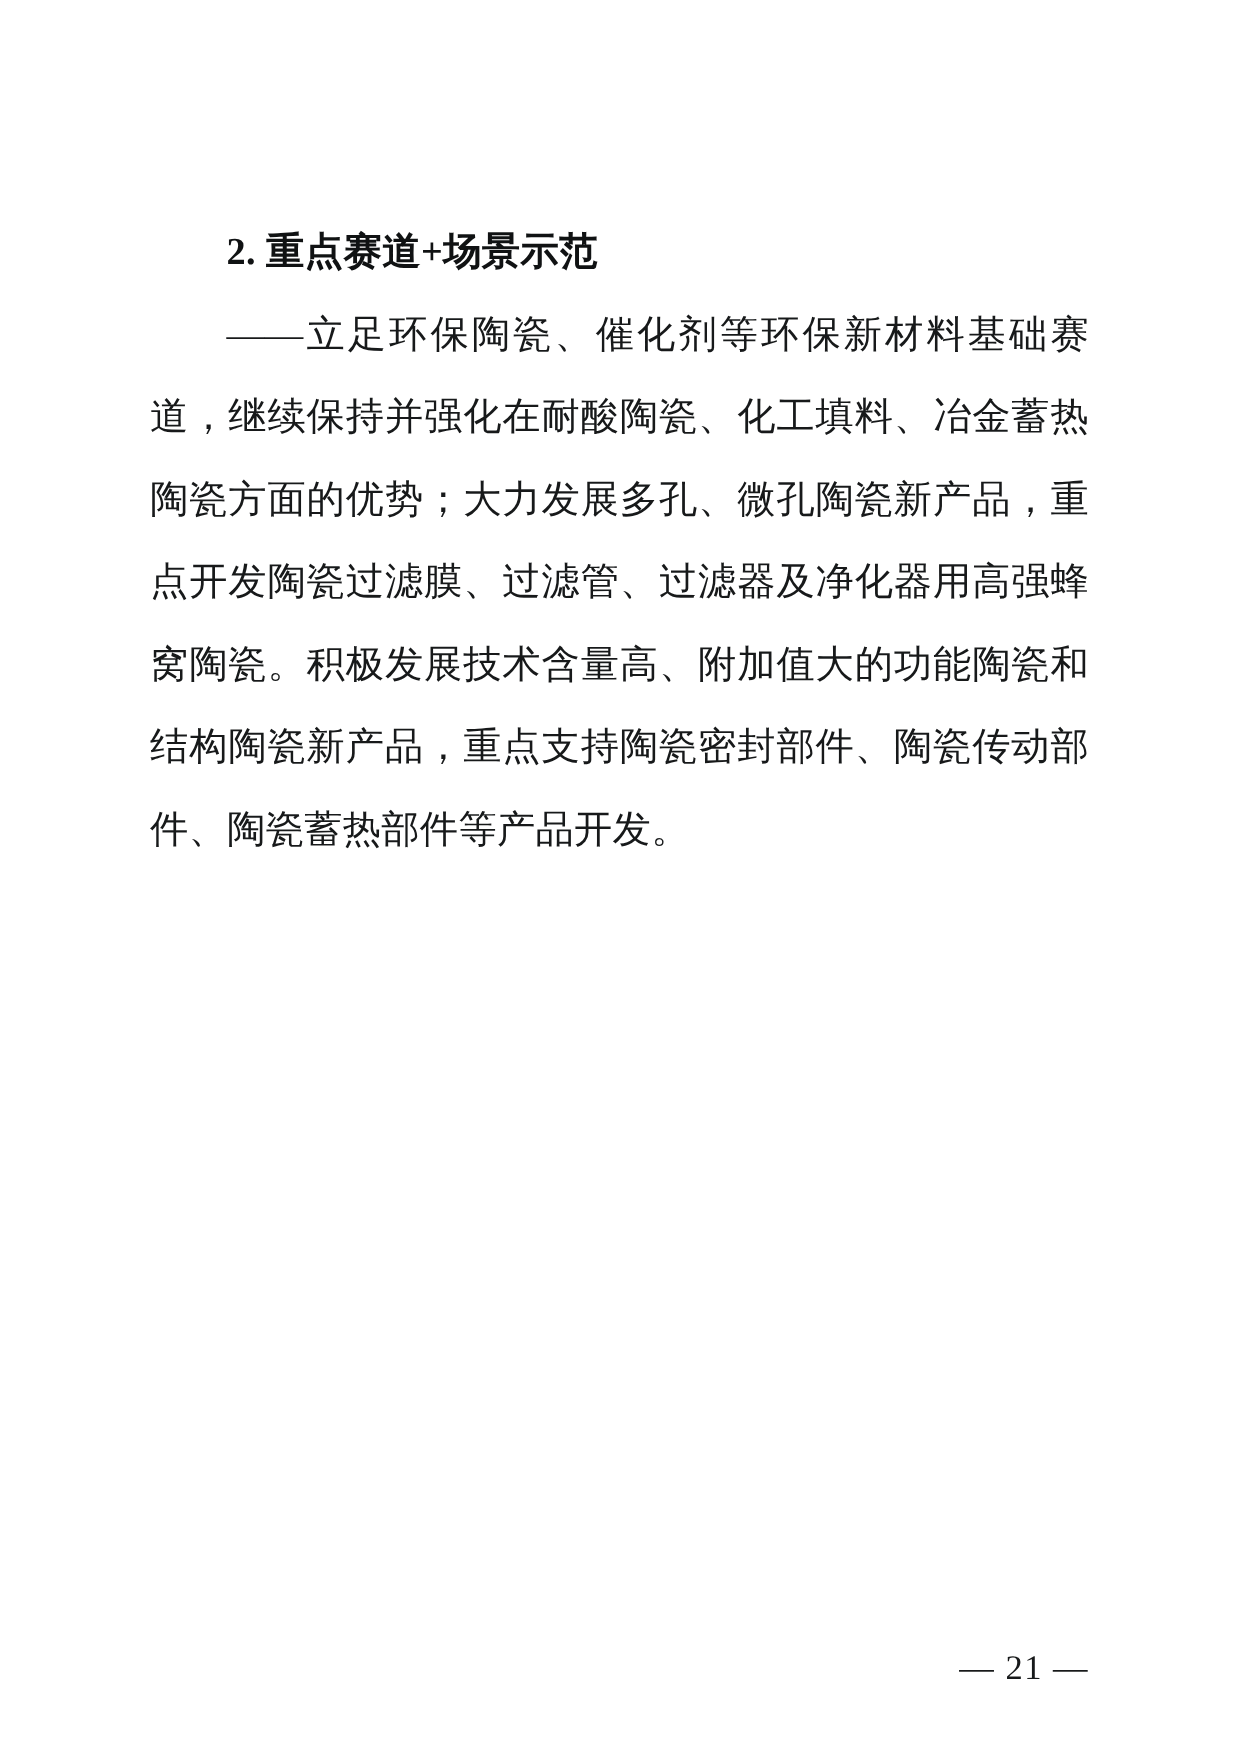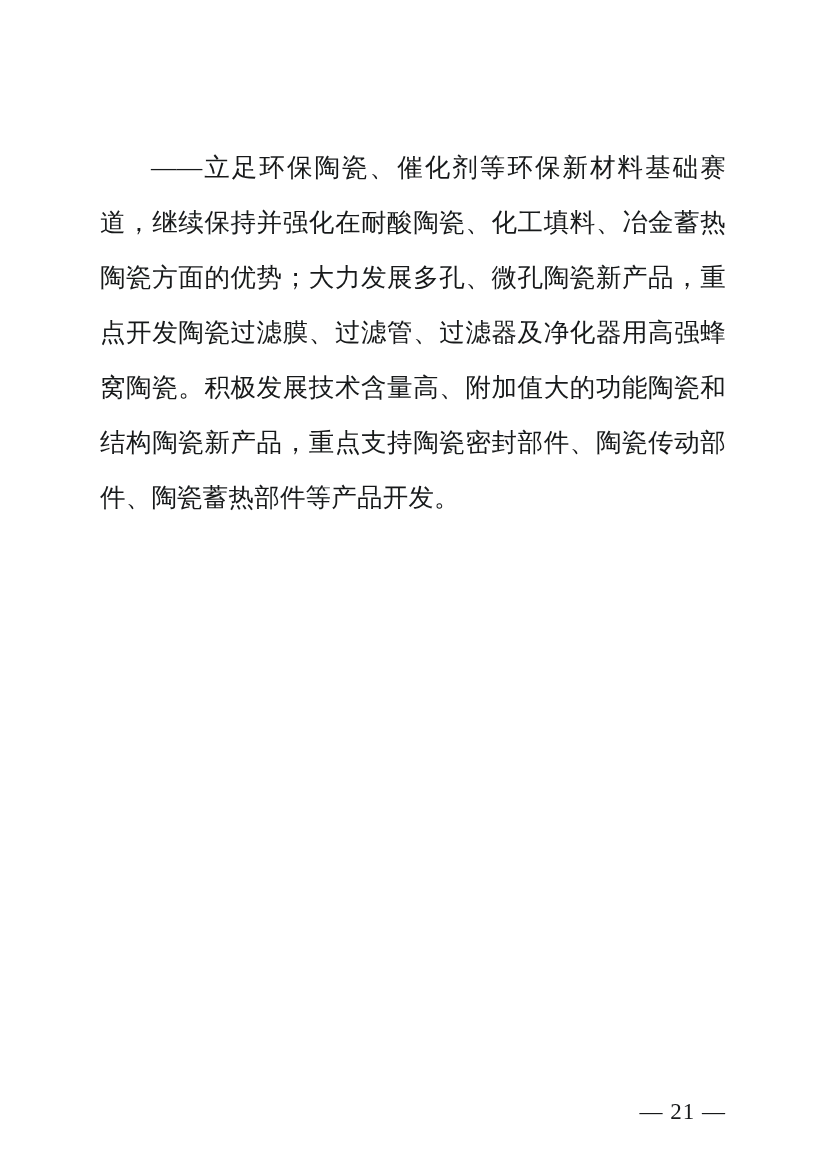--- a/index.html
+++ b/index.html
@@ -59,17 +59,18 @@
     color: #17191a;
     letter-spacing: 1px;
     margin-top: 36px;
   }
 </style>
 </head>
 <body>
 
 <div class="page">
   <div class="body-text">
+    <h3 class="heading">2. 重点赛道+场景示范</h3>
     <p class="para dash-para">——立足环保陶瓷、催化剂等环保新材料基础赛道，继续保持并强化在耐酸陶瓷、化工填料、冶金蓄热陶瓷方面的优势；大力发展多孔、微孔陶瓷新产品，重点开发陶瓷过滤膜、过滤管、过滤器及净化器用高强蜂窝陶瓷。积极发展技术含量高、附加值大的功能陶瓷和结构陶瓷新产品，重点支持陶瓷密封部件、陶瓷传动部件、陶瓷蓄热部件等产品开发。</p>
 
   </div>
   <div class="footer">— 21 —</div>
 </div>
 
 </body></html>

